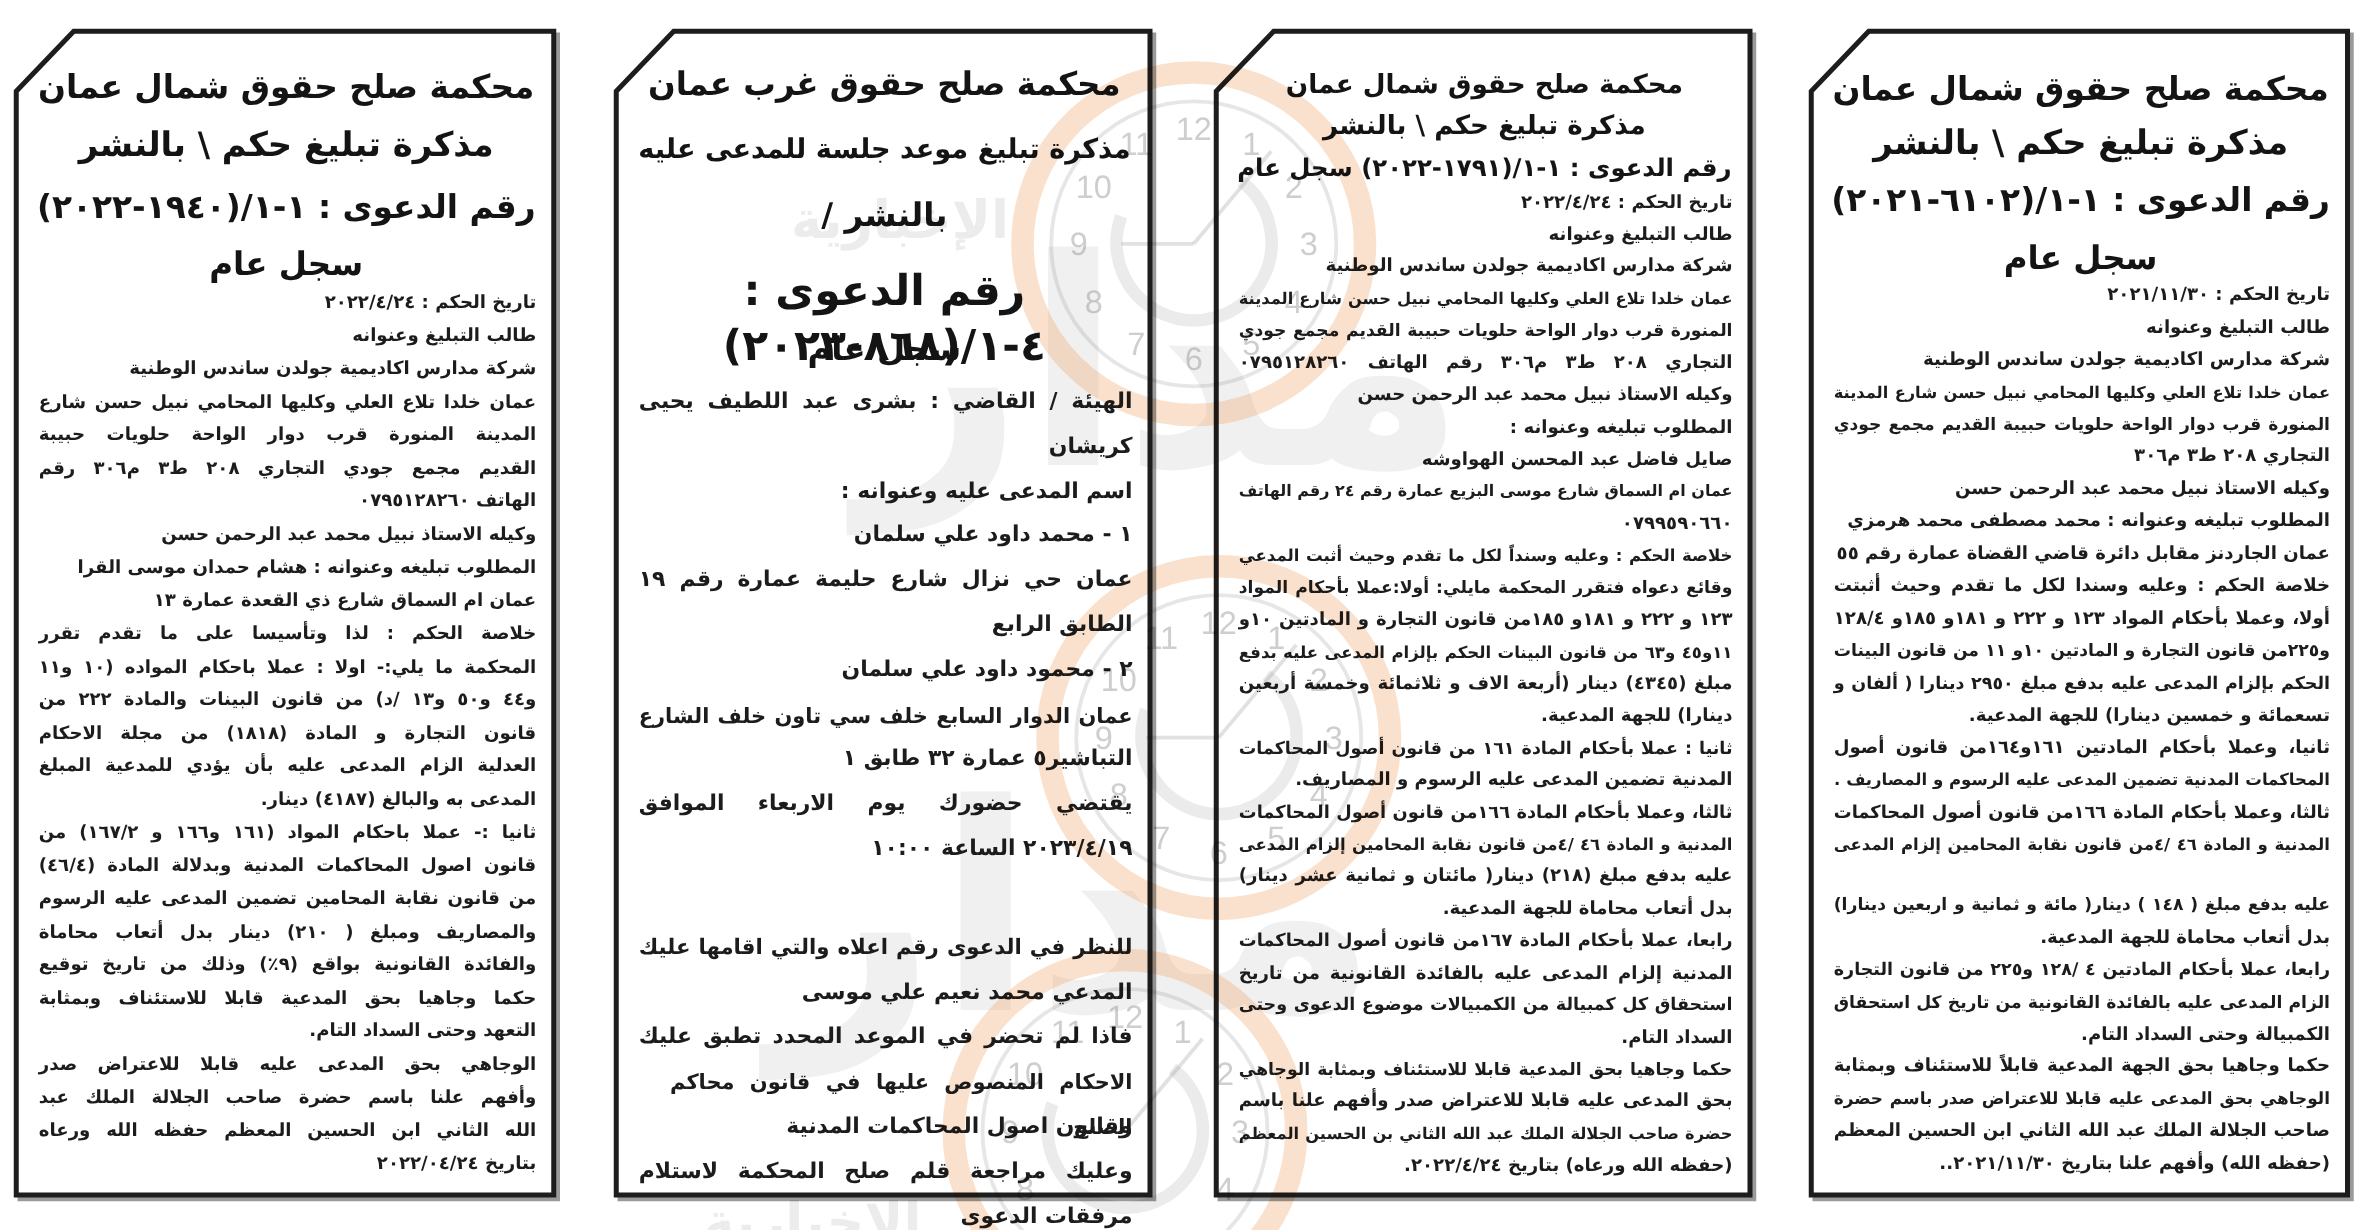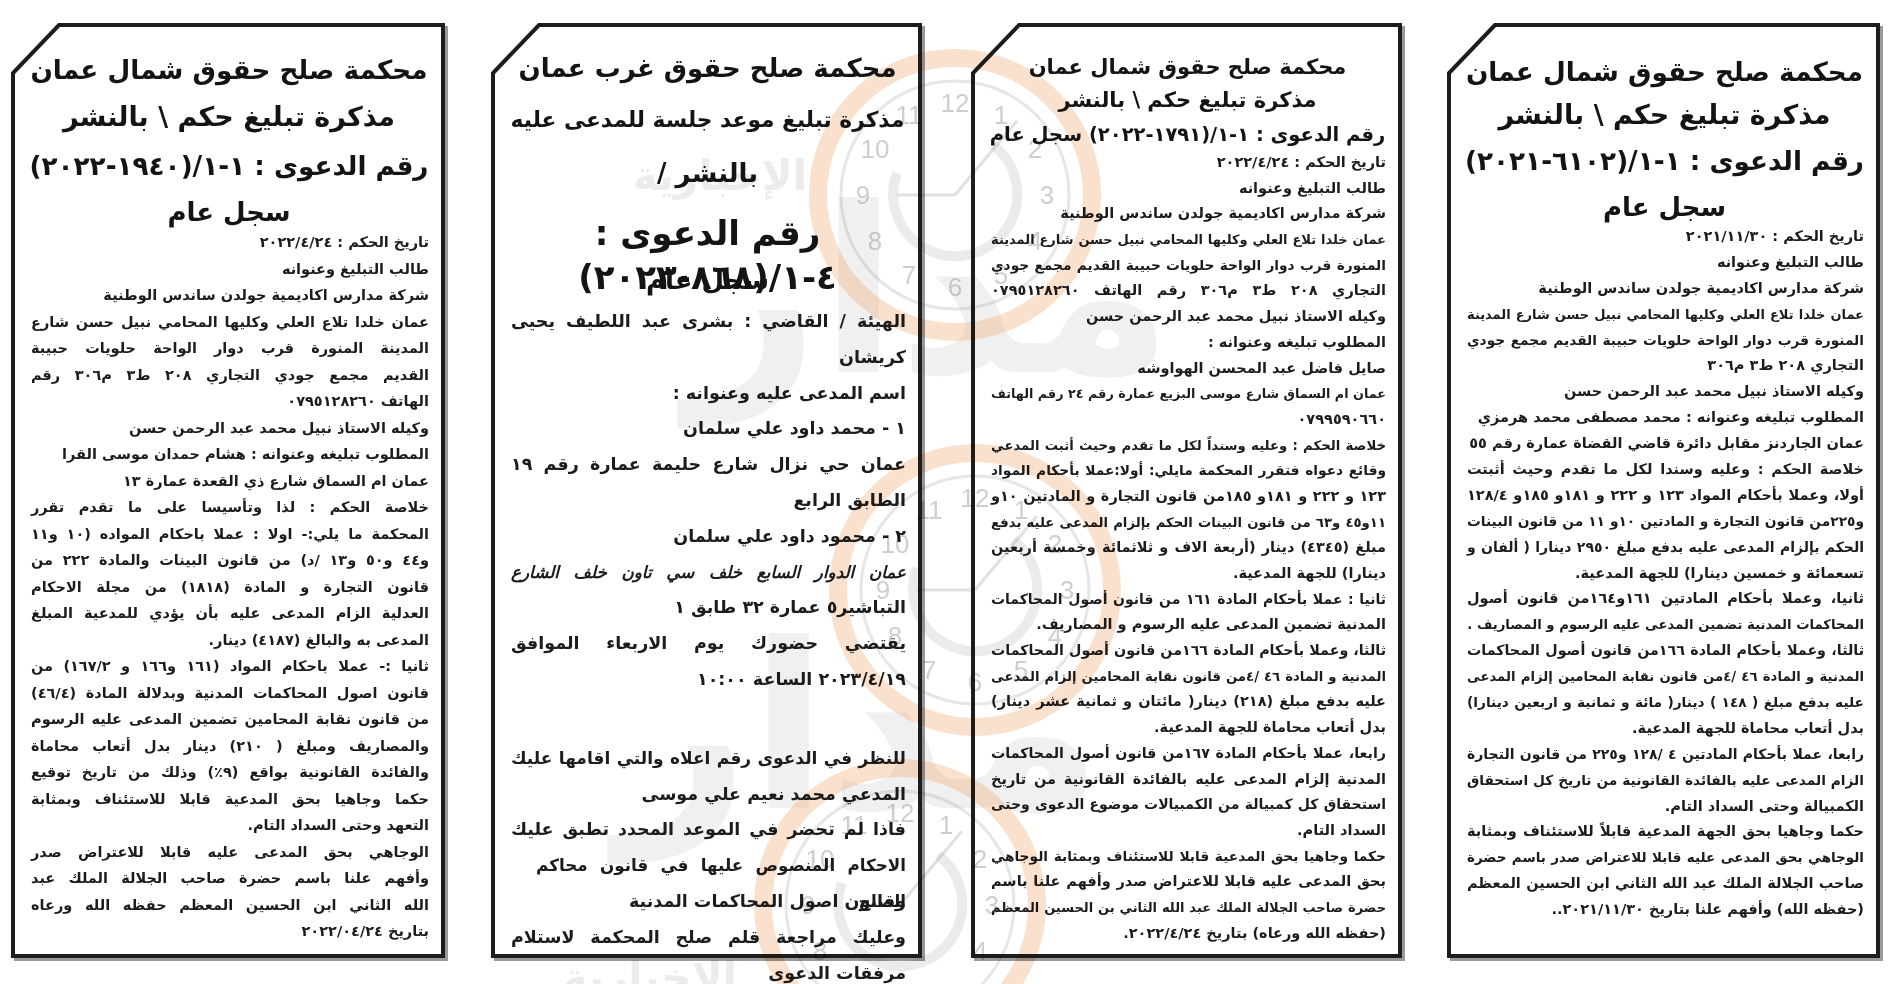--- a/index.html
+++ b/index.html
@@ -59,21 +59,21 @@
     <div class="ln fit">عمان الجاردنز مقابل دائرة قاضي القضاة عمارة رقم ٥٥</div>
     <div class="ln j fit">خلاصة الحكم : وعليه وسندا لكل ما تقدم  وحيث أثبتت</div>
     <div class="ln j fit">أولا، وعملا بأحكام المواد ١٢٣ و ٢٢٢ و ١٨١و ١٨٥و ١٢٨/٤</div>
     <div class="ln j fit" style="font-size: 13.75px;">و٢٢٥من قانون التجارة و المادتين ١٠و ١١ من قانون البينات</div>
     <div class="ln j fit" style="font-size: 14px;">الحكم بإلزام المدعى عليه بدفع مبلغ ٢٩٥٠ دينارا ( ألفان و</div>
     <div class="ln fit">تسعمائة و خمسين دينارا) للجهة المدعية.</div>
     <div class="ln j fit">ثانيا، وعملا بأحكام المادتين ١٦١و١٦٤من قانون أصول</div>
     <div class="ln fit" style="font-size: 13.25px;">المحاكمات المدنية تضمين المدعى عليه الرسوم و المصاريف .</div>
     <div class="ln j fit" style="font-size: 14.25px;">ثالثا، وعملا بأحكام المادة ١٦٦من قانون أصول المحاكمات</div>
     <div class="ln j fit" style="font-size: 13.25px;">المدنية و المادة ٤٦ /٤من قانون نقابة المحامين إلزام المدعى</div>
-    <div class="ln j fit" style="font-size: 13.75px;">عليه بدفع مبلغ ( ١٤٨ ) دينار( مائة و ثمانية و اربعين دينارا)</div>
+    <div class="ln j fit" style="font-size: 13.75px; margin-top: 22px;">عليه بدفع مبلغ ( ١٤٨ ) دينار( مائة و ثمانية و اربعين دينارا)</div>
     <div class="ln fit">بدل أتعاب محاماة للجهة المدعية.</div>
     <div class="ln j fit" style="font-size: 14px;">رابعا، عملا بأحكام المادتين ٤ /١٢٨ و٢٢٥ من قانون التجارة</div>
     <div class="ln j fit" style="font-size: 13.75px;">الزام المدعى عليه بالفائدة القانونية من تاريخ كل استحقاق</div>
     <div class="ln fit">الكمبيالة وحتى السداد التام.</div>
     <div class="ln j fit">حكما وجاهيا بحق الجهة المدعية قابلاً للاستئناف وبمثابة</div>
     <div class="ln j fit" style="font-size: 13.5px;">الوجاهي بحق المدعى عليه قابلا للاعتراض صدر باسم حضرة</div>
     <div class="ln j fit">صاحب الجلالة  الملك عبد الله الثاني ابن الحسين المعظم</div>
     <div class="ln fit">(حفظه الله) وأفهم علنا بتاريخ ٢٠٢١/١١/٣٠..</div>
   </div>
 </div>
@@ -132,21 +132,21 @@
   <div class="hl fit" style="top: 188px; height: 44px; line-height: 44px; font-size: 34px;">رقم الدعوى : ٤-١/(٨٦٨-٢٠٢٣)</div>
   <div class="hl fit" style="top:235px;height:44px;line-height:44px;font-size:26px;">سجل عام</div>
   <div class="body" style="--lh:35.8px; top:281px; font-size:17.5px;">
     <div class="ln j fit">الهيئة / القاضي : بشرى عبد اللطيف يحيى</div>
     <div class="ln fit">كريشان</div>
     <div class="ln fit">اسم المدعى عليه وعنوانه :</div>
     <div class="ln fit">١ - محمد داود علي سلمان</div>
     <div class="ln j fit">عمان حي نزال شارع حليمة عمارة رقم ١٩</div>
     <div class="ln fit">الطابق الرابع</div>
     <div class="ln fit">٢ - محمود داود علي سلمان</div>
-    <div class="ln j fit" style="font-size: 16.75px; font-style: italic;">عمان الدوار السابع خلف سي تاون خلف الشارع</div>
+    <div class="ln j fit" style="font-size: 16.75px;">عمان الدوار السابع خلف سي تاون خلف الشارع</div>
     <div class="ln fit">التباشير٥ عمارة ٣٢ طابق ١</div>
     <div class="ln j fit">يقتضي حضورك يوم  الاربعاء  الموافق</div>
     <div class="ln fit">٢٠٢٣/٤/١٩ الساعة ١٠:٠٠</div>
     <div class="ln j fit" style="font-size: 17px; margin-top: 43px;">للنظر في الدعوى رقم اعلاه والتي اقامها عليك</div>
     <div class="ln fit">المدعي محمد نعيم علي موسى</div>
     <div class="ln j fit">فاذا لم تحضر في الموعد المحدد تطبق عليك</div>
     <div class="ln j fit" style="font-size: 16.75px; margin-left: 25px;">الاحكام المنصوص عليها في قانون محاكم الصلح</div>
     <div class="ln fit">وقانون اصول المحاكمات المدنية</div>
     <div class="ln j fit">وعليك مراجعة قلم صلح المحكمة لاستلام</div>
     <div class="ln fit">مرفقات الدعوى</div>

